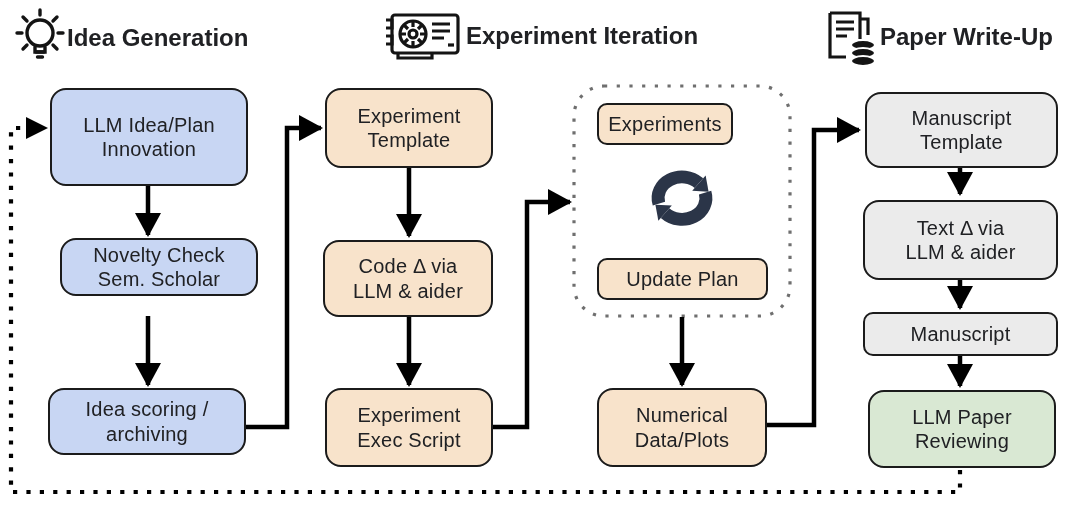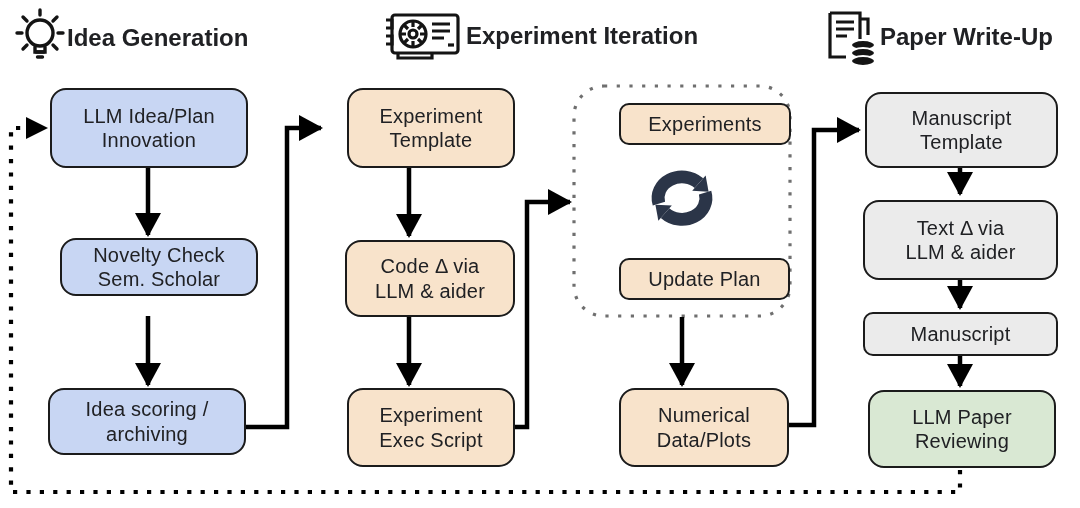--- a/index.html
+++ b/index.html
@@ -10,21 +10,21 @@
   .layer{position:absolute;left:0;top:0;width:1080px;height:508px;}
   .connectors{z-index:1;}
   .node{
     position:absolute;z-index:2;display:flex;align-items:center;justify-content:center;
     text-align:center;white-space:pre-line;font-size:20px;line-height:1.22;
     border:2.5px solid var(--border);border-radius:16px;box-sizing:border-box;
     color:#202124;letter-spacing:.2px;
   }
   .small{border-radius:10px;font-size:20px;}
   .blue{background:var(--blue);}
-  .orange{background:var(--orange);margin-left:22px;}
+  .orange{background:var(--orange);}
   .gray{background:var(--gray);}
   .green{background:var(--green);}
   .hdr{
     position:absolute;z-index:2;display:flex;align-items:center;
     font-weight:bold;font-size:24px;color:#202124;
   }
   .hdr svg{flex:0 0 auto;}
   .cycle{position:absolute;z-index:2;}
 </style>
 </head>
@@ -100,35 +100,35 @@
       </g>
       <g fill="#141414" stroke="#ffffff" stroke-width="2">
         <ellipse cx="47" cy="40" rx="12" ry="5"></ellipse>
         <ellipse cx="47" cy="48" rx="12" ry="5"></ellipse>
         <ellipse cx="47" cy="56" rx="12" ry="5"></ellipse>
       </g>
     </svg>
     <span>Paper Write-Up</span>
   </div>
 
-  <div class="node blue" style="left:50px;top:88px;width:198px;height:80px">LLM Idea/Plan
+  <div class="node blue" style="left:50px;top:88px;width:198px;height:98px">LLM Idea/Plan
 Innovation</div>
   <div class="node blue" style="left:60px;top:238px;width:198px;height:58px">Novelty Check
 Sem. Scholar</div>
   <div class="node blue" style="left:48px;top:388px;width:198px;height:67px">Idea scoring /
 archiving</div>
 
   <div class="node orange" style="left:325px;top:88px;width:168px;height:80px">Experiment
 Template</div>
   <div class="node orange" style="left:323px;top:240px;width:170px;height:77px">Code Δ via
 LLM &amp; aider</div>
   <div class="node orange" style="left:325px;top:388px;width:168px;height:79px">Experiment
 Exec Script</div>
 
-  <div class="node orange small" style="left:597px;top:103px;width:172px;height:42px">Experiments</div>
+  <div class="node orange small" style="left:597px;top:103px;width:136px;height:42px">Experiments</div>
   <div class="cycle" style="left:636px;top:152px">
     <svg width="92" height="96" viewBox="0 0 100 100">
       <g stroke="var(--cycle)" stroke-width="14" fill="none">
         <path d="M24.9 54 A26 23 0 0 1 68.4 31.7"></path>
         <path d="M75.1 42 A26 23 0 0 1 31.6 64.3"></path>
       </g>
       <g fill="var(--cycle)">
         <polygon points="78.9,40.9 61.1,40 75.7,23.4"></polygon>
         <polygon points="21.1,55.1 38.9,56 24.3,72.6"></polygon>
       </g>

